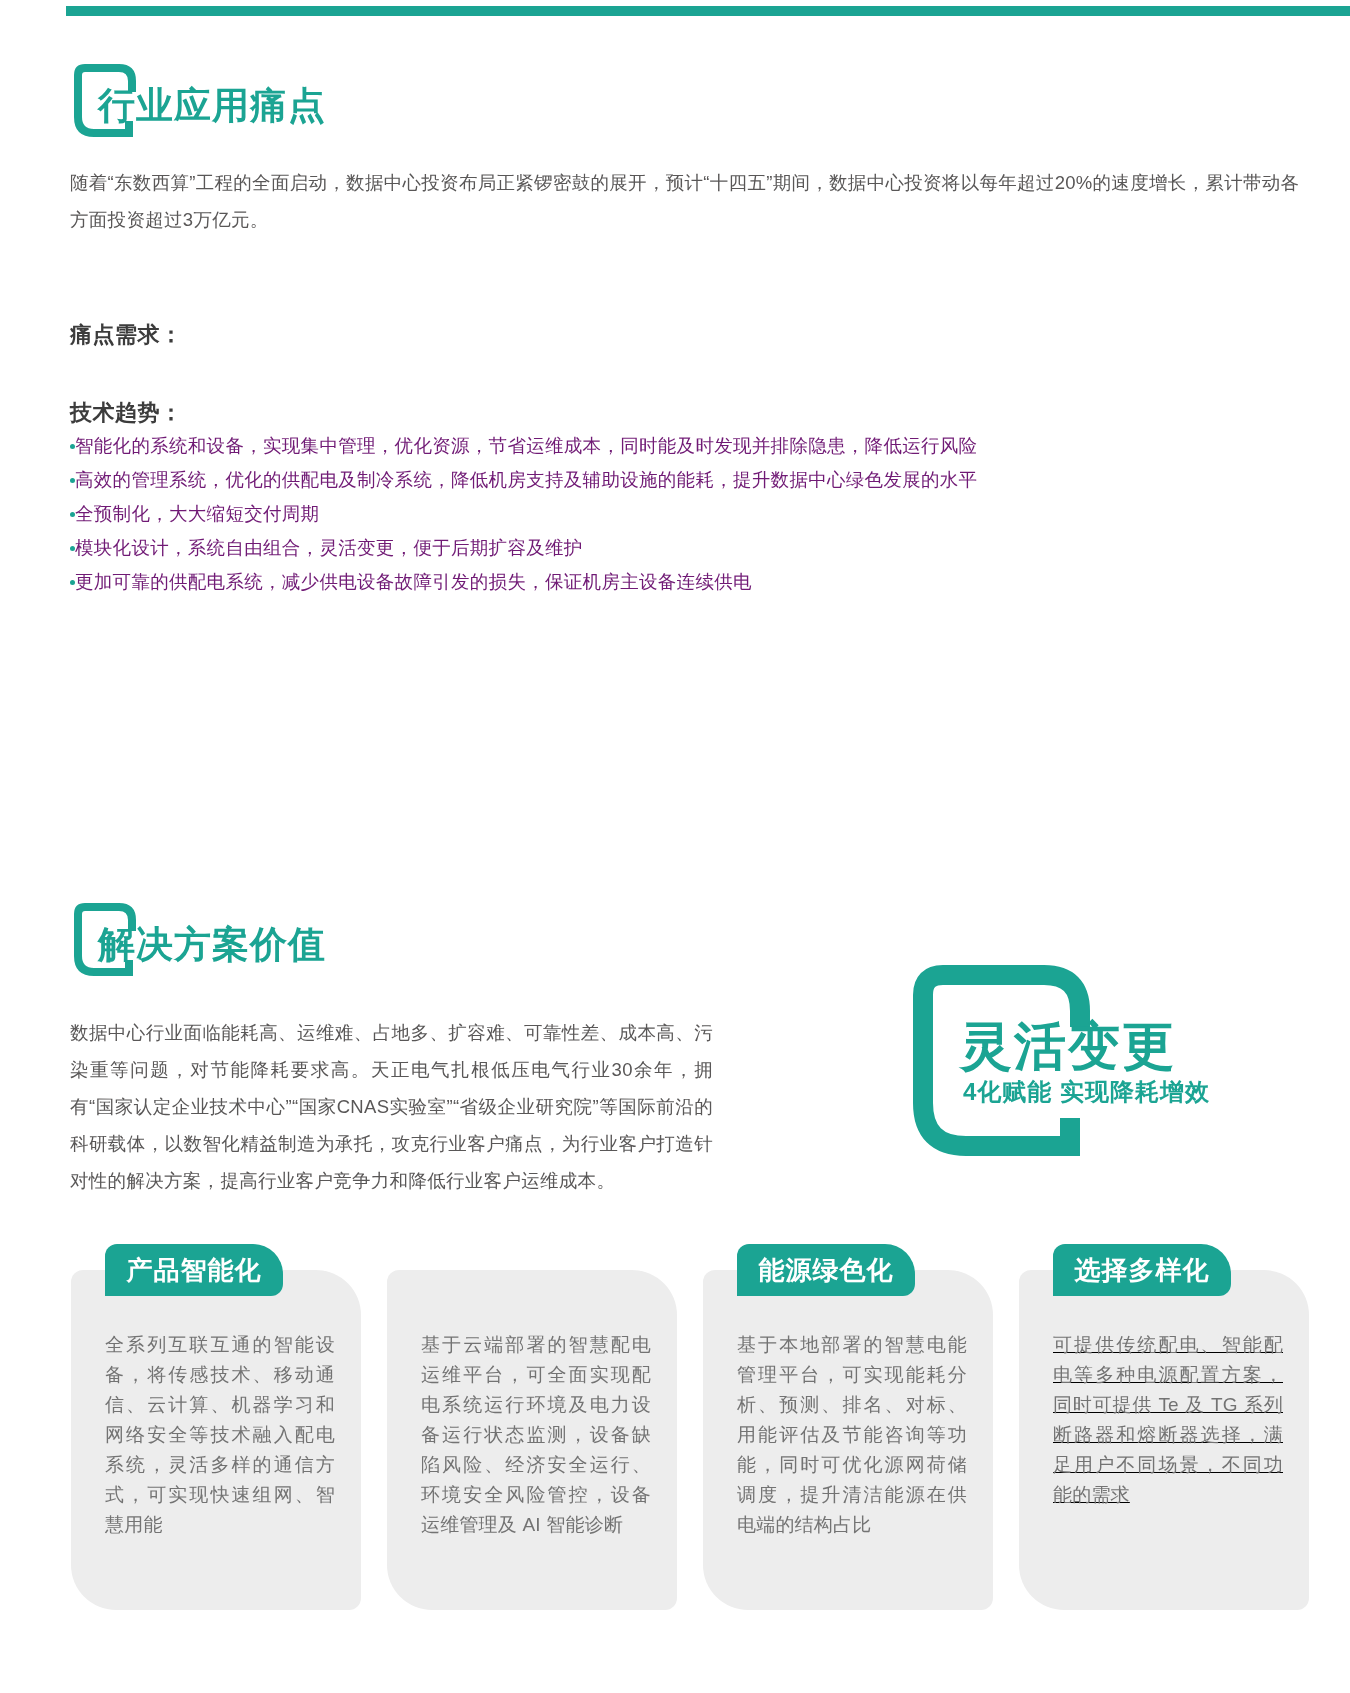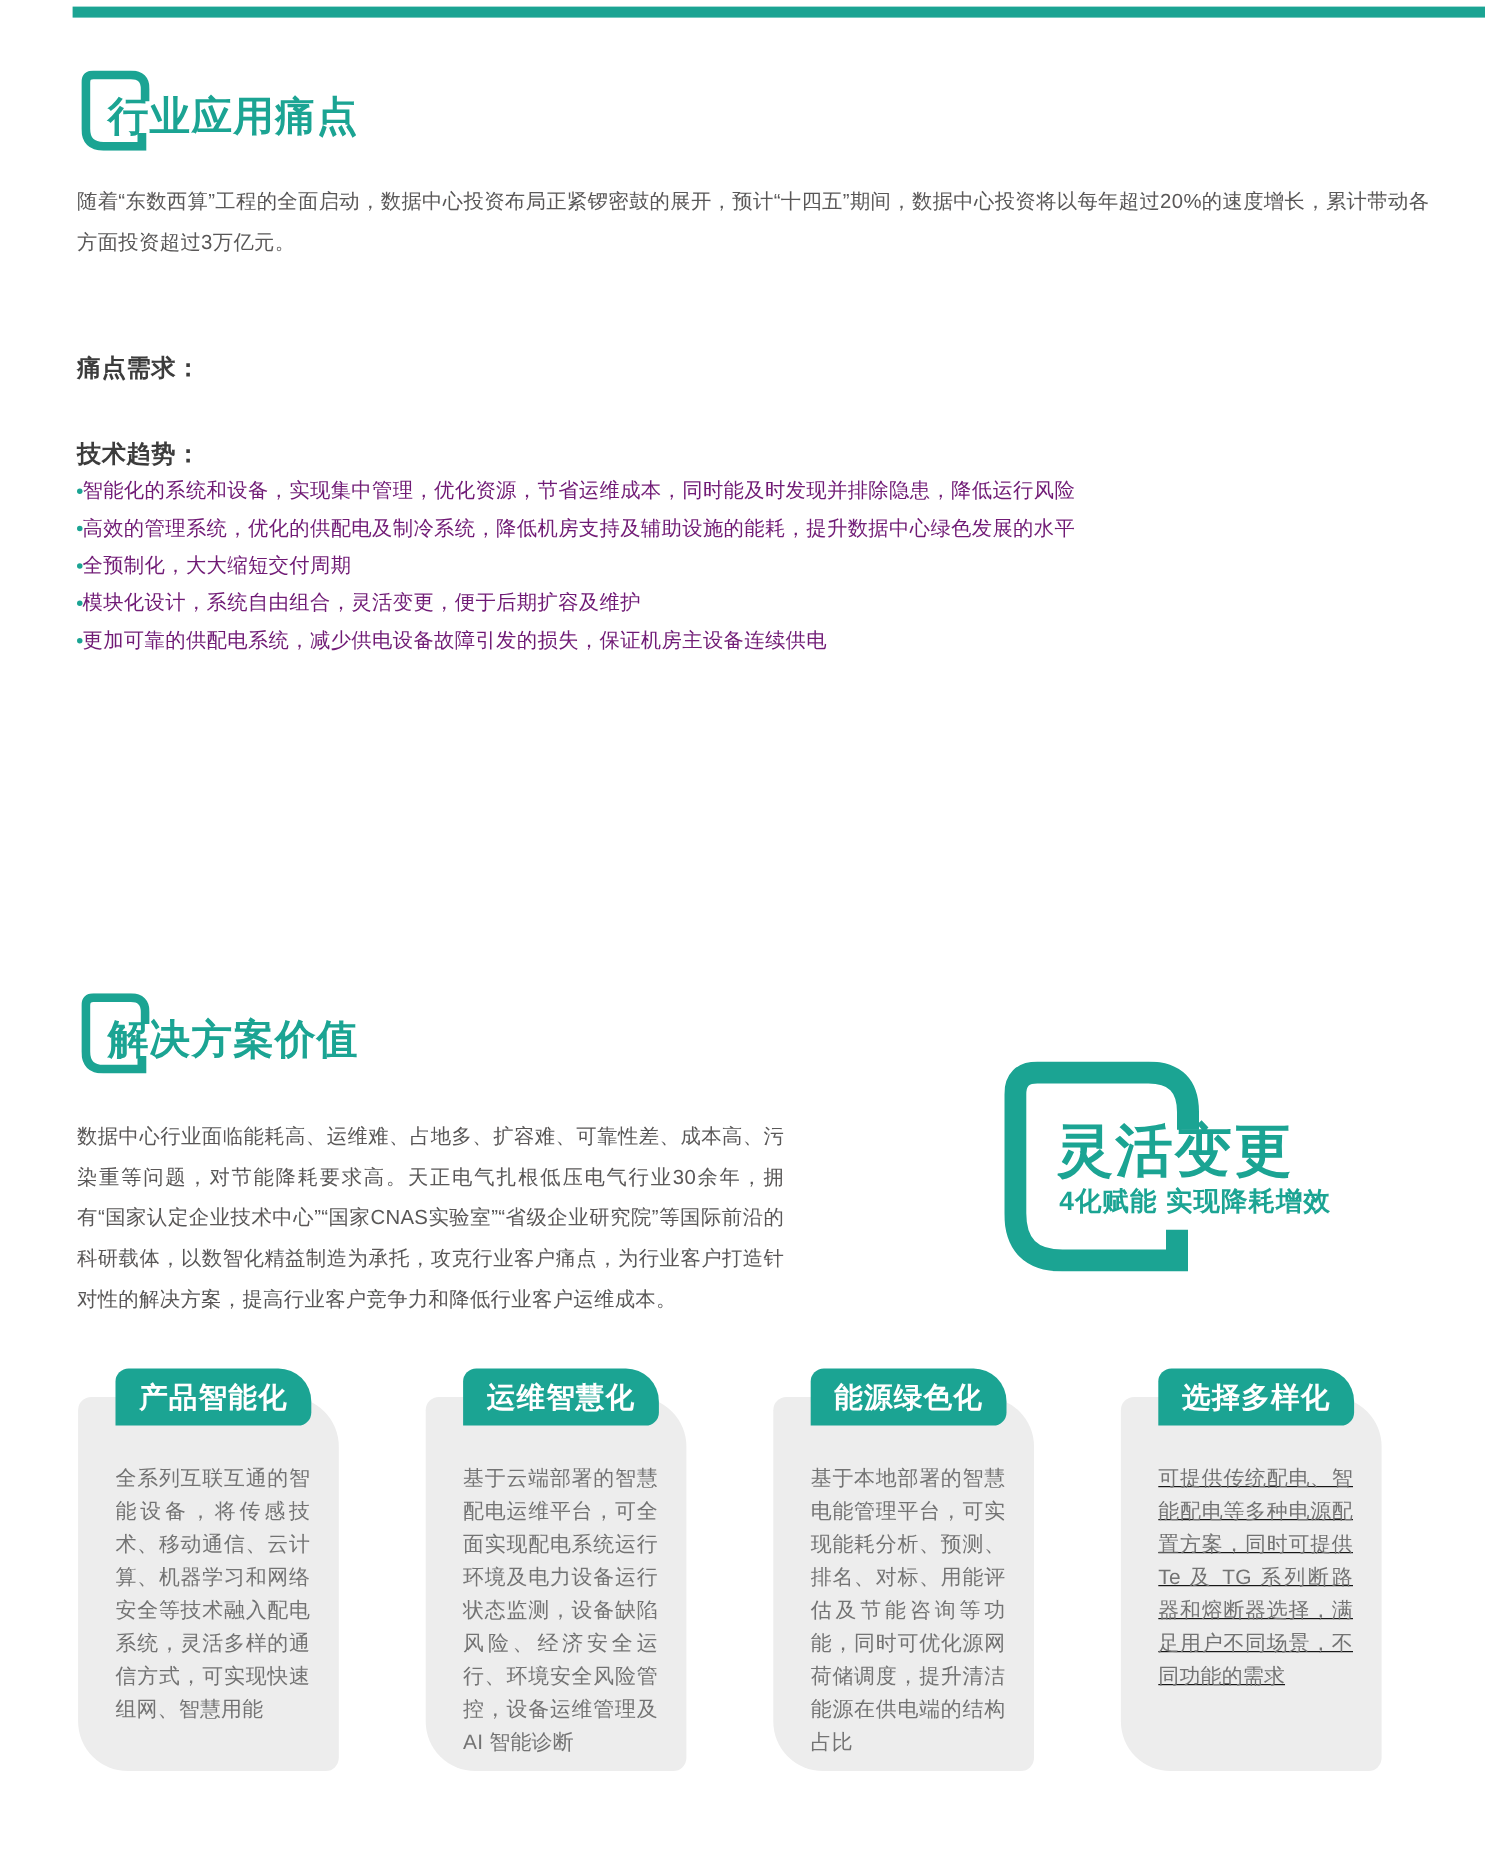--- a/index.html
+++ b/index.html
@@ -28,21 +28,21 @@
   .trend-list li{display:flex;margin-bottom:14px;font-size:18.5px;line-height:20px;color:#701a75;letter-spacing:0.3px;}
   .dot{flex:none;width:5px;height:5px;border-radius:50%;background:#1BA493;margin-top:8px;}
 
   .intro2{position:absolute;left:70px;top:1014px;width:643px;text-align:justify;}
 
   .callout-title{position:absolute;left:960px;top:1012px;margin:0;font-size:52px;font-weight:800;color:#1BA493;letter-spacing:2px;white-space:nowrap;}
   .callout-sub{position:absolute;left:963px;top:1076px;margin:0;font-size:24px;font-weight:700;color:#1BA493;letter-spacing:1px;white-space:nowrap;}
 
   
   .card{
-    position:absolute;top:1270px;width:237px;height:340px;background:#EDEDED;
+    position:absolute;top:1270px;width:290px;height:340px;background:#EDEDED;
     border-radius:12px 45px 12px 45px;
   }
   .card-1{left:71px;} .card-2{left:387px;} .card-3{left:703px;} .card-4{left:1019px;text-decoration:underline;}
   .badge{
     position:absolute;left:34px;top:-26px;height:52px;min-width:178px;box-sizing:border-box;
     padding:0 18px;background:#1BA493;color:#ffffff;font-size:26px;font-weight:700;
     line-height:52px;text-align:center;letter-spacing:1px;border-radius:12px 30px 12px 0;
     white-space:nowrap;
   }
   .card-text{
@@ -105,21 +105,20 @@
     <path d="M167 62 V46 Q167 10 131 10 L30 10 Q10 10 10 30 L10 138 Q10 181 53 181 L157 181 V153" fill="none" stroke="#1BA493" stroke-width="20"></path>
   </svg>
   <h2 class="callout-title">灵活变更</h2>
   <p class="callout-sub">4化赋能 实现降耗增效</p>
 
   <div class="card card-1">
     <div class="badge">产品智能化</div>
     <p class="card-text">全系列互联互通的智能设备，将传感技术、移动通信、云计算、机器学习和网络安全等技术融入配电系统，灵活多样的通信方式，可实现快速组网、智慧用能</p>
   </div>
   <div class="card card-2">
-    <div class="badge">运维智慧化</div>
     <p class="card-text">基于云端部署的智慧配电运维平台，可全面实现配电系统运行环境及电力设备运行状态监测，设备缺陷风险、经济安全运行、环境安全风险管控，设备运维管理及 AI 智能诊断</p>
   </div>
   <div class="card card-3">
     <div class="badge">能源绿色化</div>
     <p class="card-text">基于本地部署的智慧电能管理平台，可实现能耗分析、预测、排名、对标、用能评估及节能咨询等功能，同时可优化源网荷储调度，提升清洁能源在供电端的结构占比</p>
   </div>
   <div class="card card-4">
     <div class="badge">选择多样化</div>
     <p class="card-text">可提供传统配电、智能配电等多种电源配置方案，同时可提供 Te 及 TG 系列断路器和熔断器选择，满足用户不同场景，不同功能的需求</p>
   </div>

